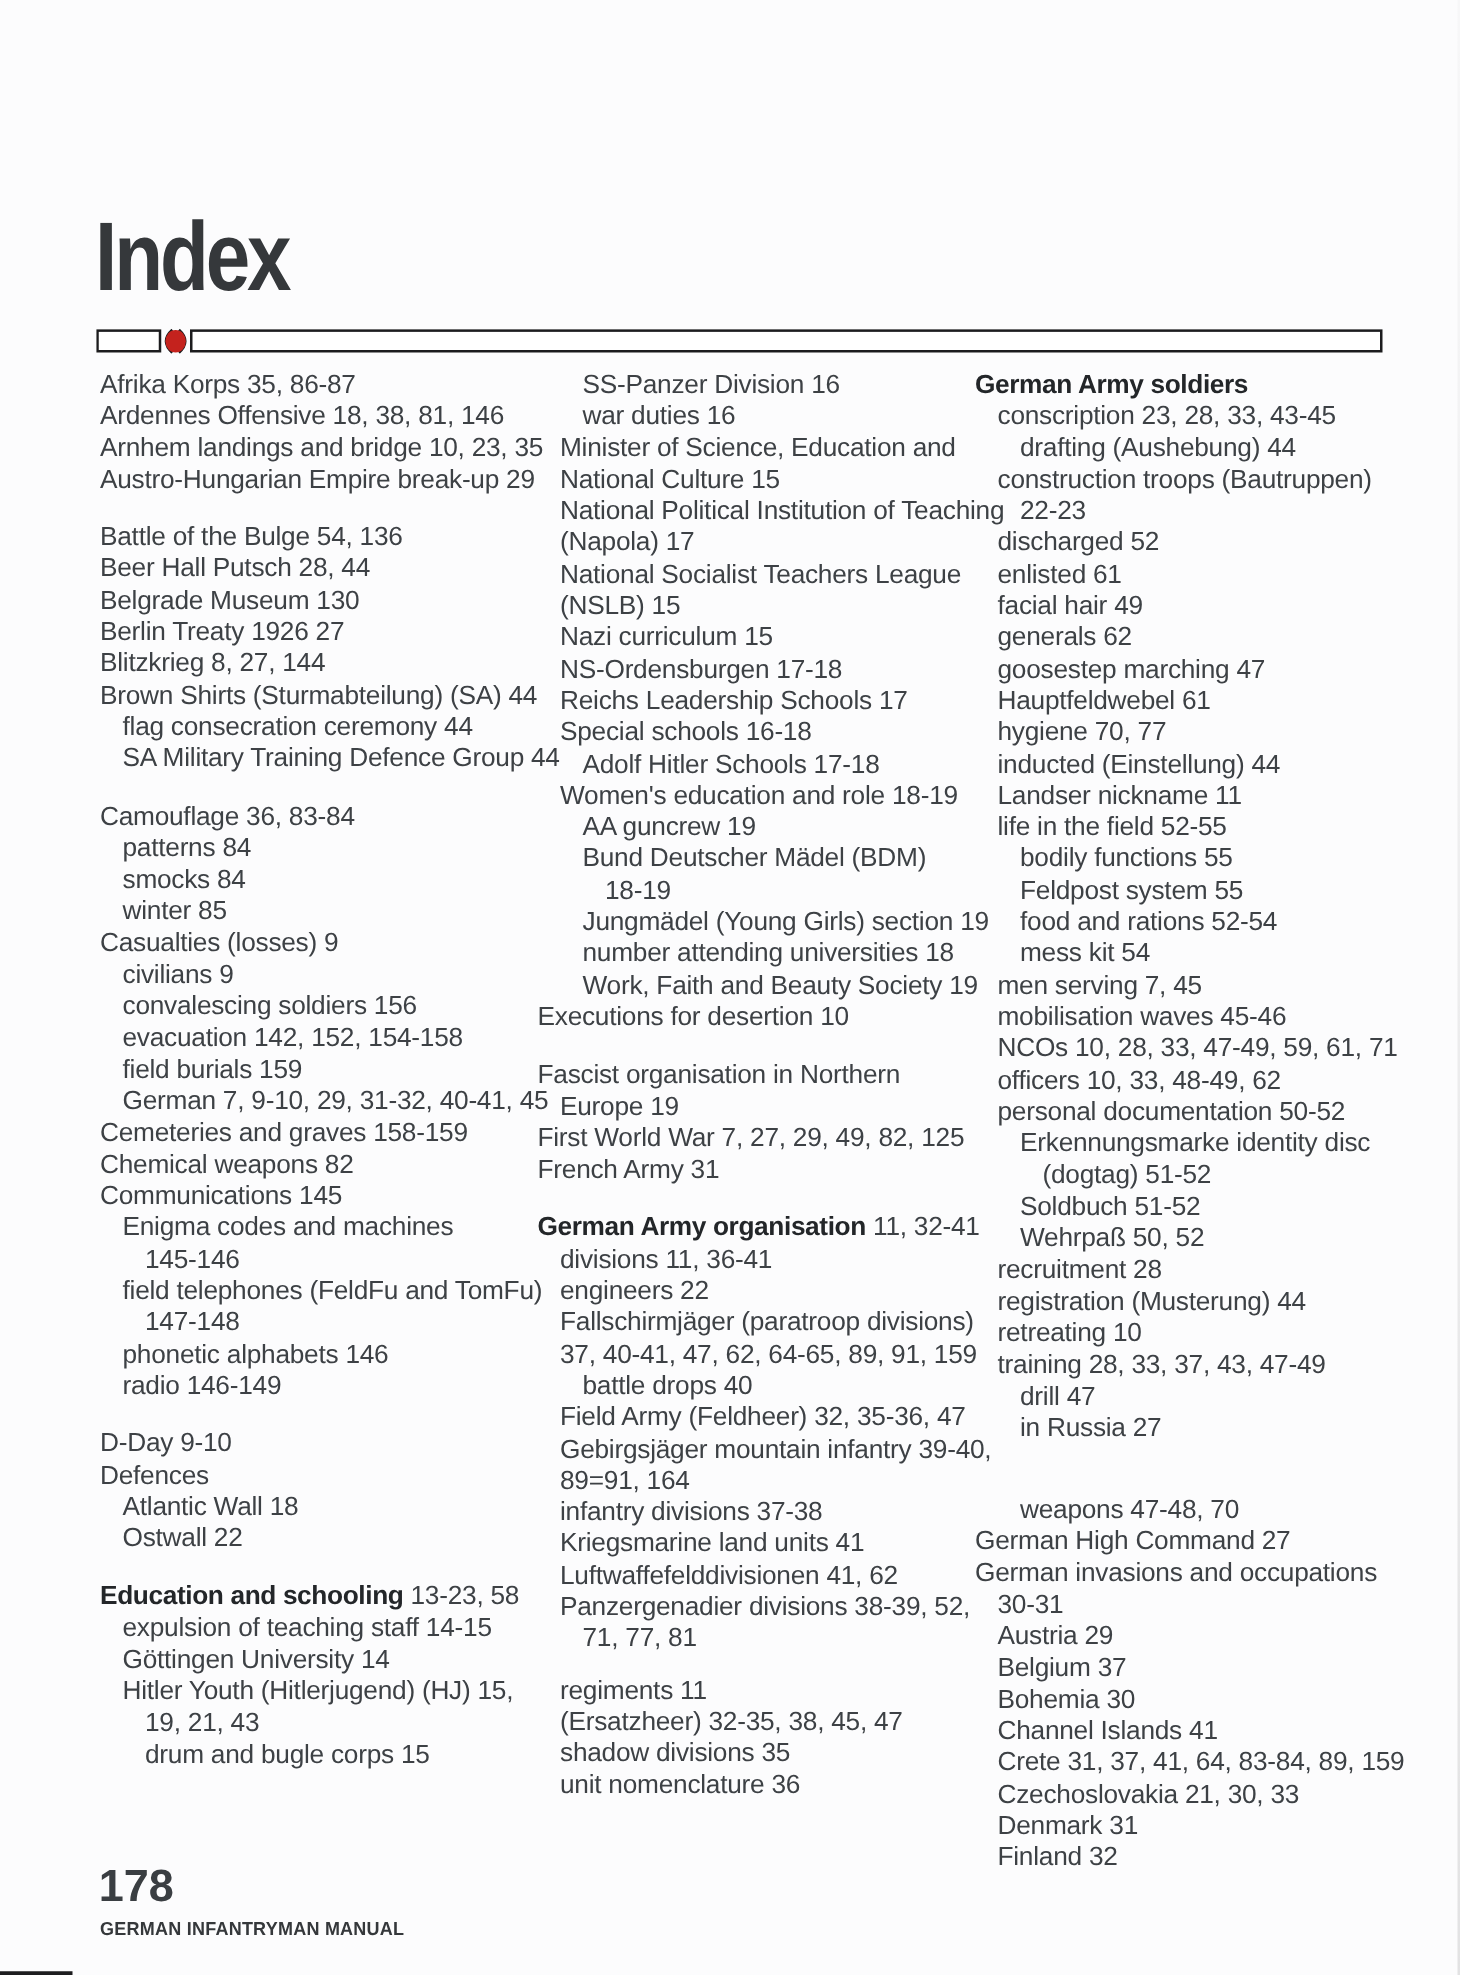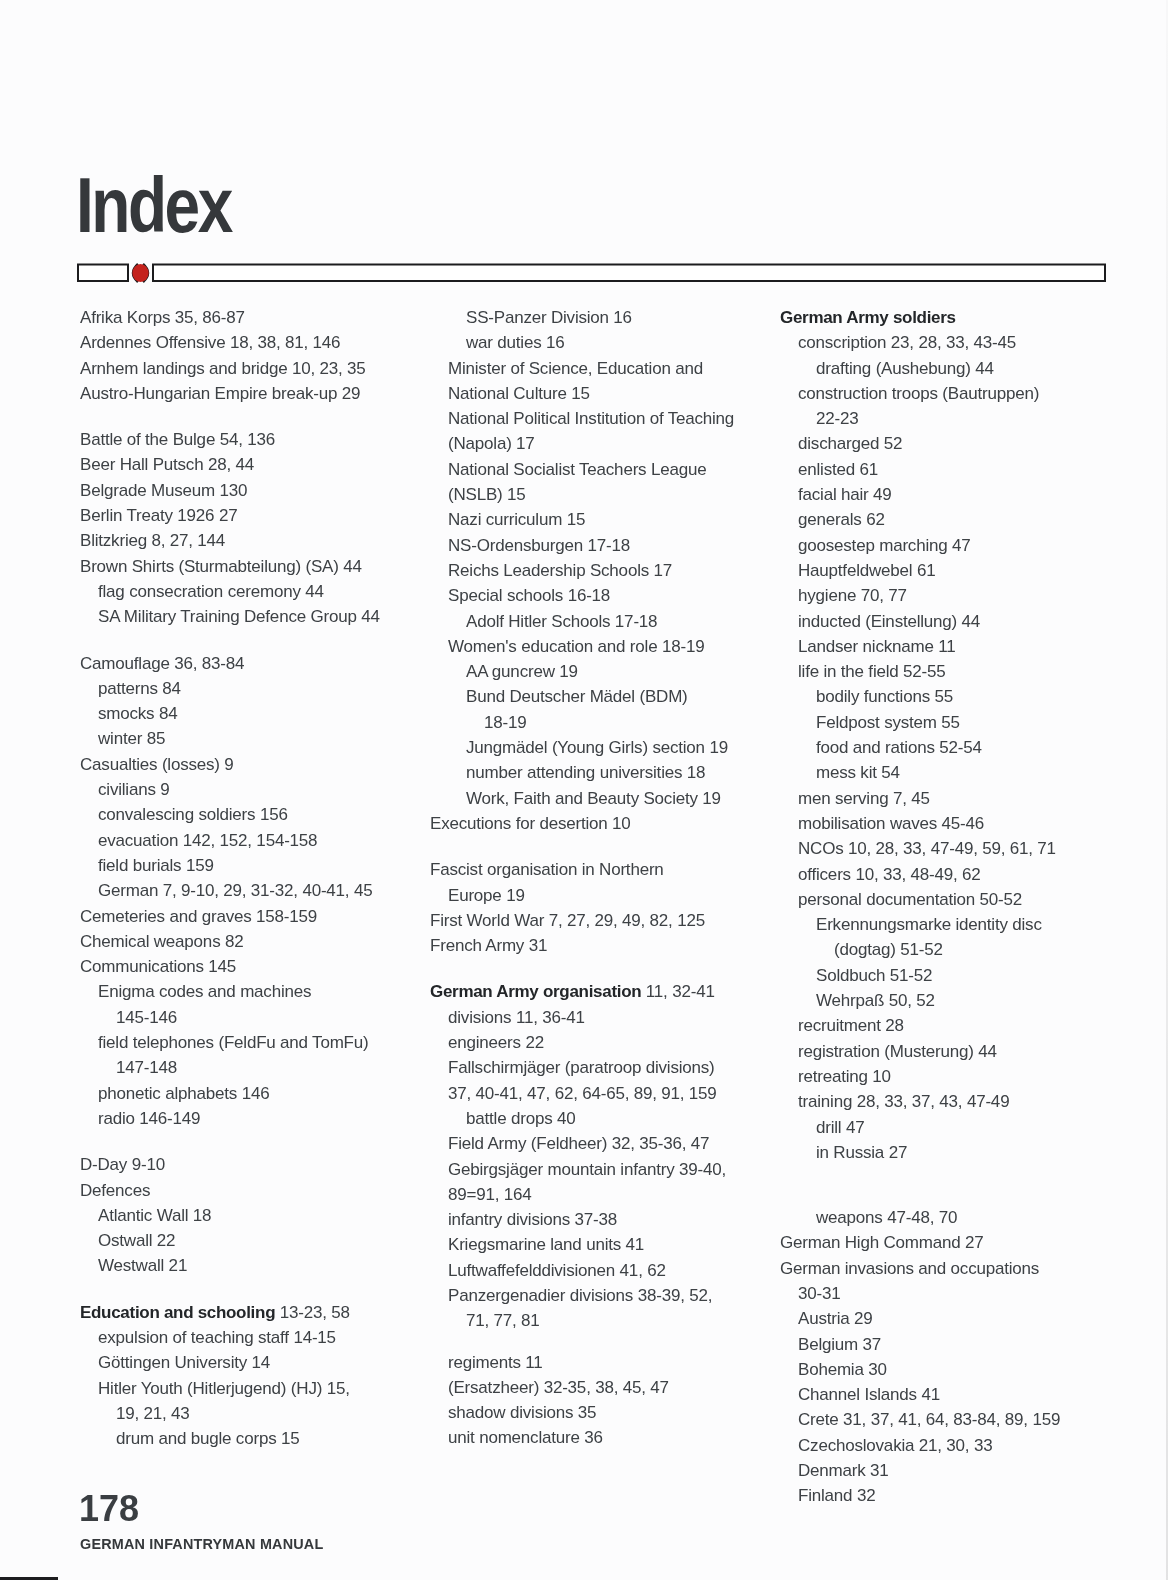--- a/index.html
+++ b/index.html
@@ -11,22 +11,22 @@
   }
   .page{position:absolute;inset:0;}
   .page-title{
     position:absolute;left:76px;top:166px;
     font-size:78px;font-weight:bold;color:#35383b;
     letter-spacing:-3px;line-height:1;
     transform:scaleX(0.82);transform-origin:left top;
   }
   .rule-wrap{position:absolute;left:77px;top:263px;width:1030px;height:20px;}
   .col{
-    position:absolute;top:305px;width:352px;
-    font-size:17px;line-height:25.3px;letter-spacing:-0.2px;
+    position:absolute;top:295px;width:352px;
+    font-size:21px;line-height:25.3px;letter-spacing:-0.2px;
   }
   .col1{left:80px;}
   .col2{left:430px;}
   .col3{left:780px;width:372px;}
   .line{white-space:pre;}
   .spacer{height:21px;}
   .bhead{font-weight:bold;color:#232629;letter-spacing:-0.3px;}
   .footer-num{
     position:absolute;left:79px;top:1488px;
     font-size:36px;font-weight:bold;color:#3a3e42;letter-spacing:0;
@@ -93,21 +93,20 @@
       <div class="line" style="padding-left: 36px;"><span>145-146</span></div>
       <div class="line" style="padding-left: 18px;"><span>field telephones (FeldFu and TomFu)</span></div>
       <div class="line" style="padding-left: 36px;"><span>147-148</span></div>
       <div class="line" style="padding-left: 18px;"><span>phonetic alphabets 146</span></div>
       <div class="line" style="padding-left: 18px;"><span>radio 146-149</span></div>
       <div class="spacer"></div>
       <div class="line" style="padding-left: 0px;"><span>D-Day 9-10</span></div>
       <div class="line" style="padding-left: 0px;"><span>Defences</span></div>
       <div class="line" style="padding-left: 18px;"><span>Atlantic Wall 18</span></div>
       <div class="line" style="padding-left: 18px;"><span>Ostwall 22</span></div>
-      <div class="line" style="padding-left: 18px;"><span>Westwall 21</span></div>
       <div class="spacer"></div>
       <div class="line" style="padding-left: 0px;"><span class="bhead">Education and schooling</span><span> 13-23, 58</span></div>
       <div class="line" style="padding-left: 18px;"><span>expulsion of teaching staff 14-15</span></div>
       <div class="line" style="padding-left: 18px;"><span>Göttingen University 14</span></div>
       <div class="line" style="padding-left: 18px;"><span>Hitler Youth (Hitlerjugend) (HJ) 15,</span></div>
       <div class="line" style="padding-left: 36px;"><span>19, 21, 43</span></div>
       <div class="line" style="padding-left: 36px;"><span>drum and bugle corps 15</span></div>
     </div>
   <div class="col col2">
       <div class="line" style="padding-left: 36px;"><span>SS-Panzer Division 16</span></div>

